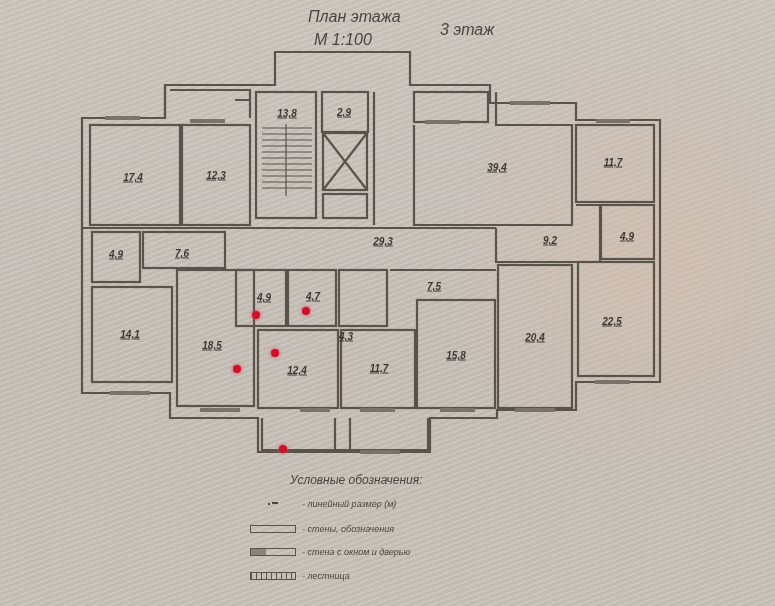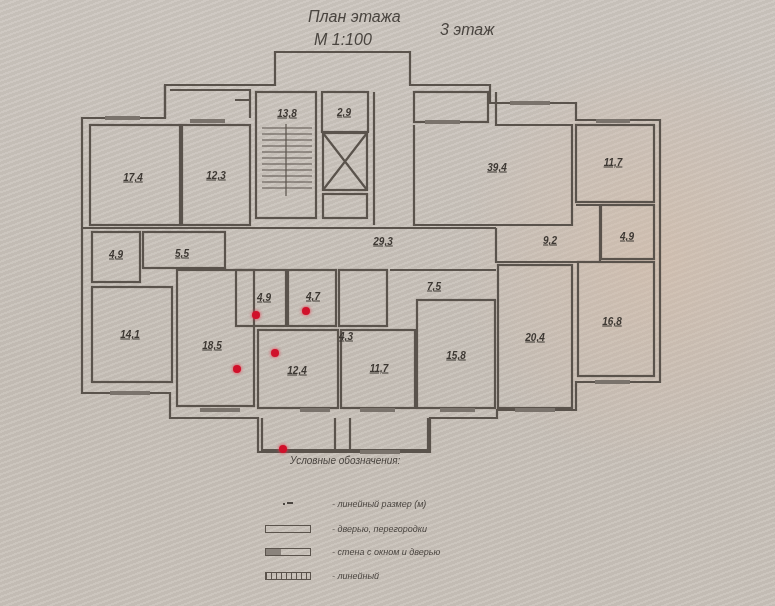--- a/index.html
+++ b/index.html
@@ -25,22 +25,22 @@
       position: absolute; font-size: 10px; font-weight: bold; font-style: italic;
       color: #3d3833; text-decoration: underline; transform: translate(-50%, -50%);
       white-space: nowrap;
       text-align: center;
     }
     .marker {
       position: absolute; width: 8px; height: 8px; border-radius: 50%;
       background: #d0102a; box-shadow: 0 0 3px 1px rgba(230,60,80,0.6);
       transform: translate(-50%, -50%);
     }
-    .legend-title { position: absolute; left: 290px; top: 455px; font-size: 10px; font-style: italic; color: #4a4540; }
-    .legend-row { position: absolute; left: 265px; height: 12px; display: flex; align-items: center; gap: 15px; }
+    .legend-title { position: absolute; left: 290px; top: 473px; font-size: 12px; font-style: italic; color: #4a4540; }
+    .legend-row { position: absolute; left: 250px; height: 12px; display: flex; align-items: center; }
     .legend-sym { width: 46px; height: 8px; margin-right: 6px; box-sizing: border-box; }
     .sym-dim { border: none; position: relative; }
     .sym-dim::before { content: ""; position: absolute; left: 18px; top: 3px; width: 2px; height: 2px; background: #4a4540; }
     .sym-dim::after { content: ""; position: absolute; left: 22px; top: 2px; width: 6px; height: 1px; background: #4a4540; border-bottom: 1px solid #4a4540; }
     .sym-wall { border: 1.5px solid #5a534c; }
     .sym-window { border: 1.5px solid #5a534c; background: linear-gradient(90deg, #8a837c 0 35%, transparent 35%); }
     .sym-stair { border: 1.5px solid #5a534c; background: repeating-linear-gradient(90deg, #5a534c 0 1px, transparent 1px 5px); }
     .legend-text { font-size: 9px; font-style: italic; color: #4a4540; }
   </style>
 </head>
@@ -116,53 +116,53 @@
 </svg>
 
 <div id="room-labels">
     <div class="room-label" style="left: 133px; top: 177px;">17,4</div>
     <div class="room-label" style="left: 216px; top: 175px;">12,3</div>
     <div class="room-label" style="left: 287px; top: 113px;">13,8</div>
     <div class="room-label" style="left: 344px; top: 112px;">2,9</div>
     <div class="room-label" style="left: 497px; top: 167px;">39,4</div>
     <div class="room-label" style="left: 613px; top: 162px;">11,7</div>
     <div class="room-label" style="left: 116px; top: 254px;">4,9</div>
-    <div class="room-label" style="left: 182px; top: 253px;">5,5</div>
+    <div class="room-label" style="left: 182px; top: 253px;">7,6</div>
     <div class="room-label" style="left: 383px; top: 241px;">29,3</div>
     <div class="room-label" style="left: 550px; top: 240px;">9,2</div>
     <div class="room-label" style="left: 627px; top: 236px;">4,9</div>
     <div class="room-label" style="left: 264px; top: 297px;">4,9</div>
     <div class="room-label" style="left: 313px; top: 296px;">4,7</div>
     <div class="room-label" style="left: 346px; top: 296px; margin-top: 40px;">4,3</div>
     <div class="room-label" style="left: 434px; top: 286px;">7,5</div>
     <div class="room-label" style="left: 130px; top: 334px;">14,1</div>
     <div class="room-label" style="left: 212px; top: 345px;">18,5</div>
     <div class="room-label" style="left: 297px; top: 370px;">12,4</div>
     <div class="room-label" style="left: 379px; top: 368px;">11,7</div>
     <div class="room-label" style="left: 456px; top: 355px;">15,8</div>
     <div class="room-label" style="left: 535px; top: 337px;">20,4</div>
-    <div class="room-label" style="left: 612px; top: 321px;">16,8</div>
+    <div class="room-label" style="left: 612px; top: 321px;">22,5</div>
   </div>
 <div id="markers">
     <div class="marker" style="left: 256px; top: 315px; background: rgb(208, 16, 42);"></div>
     <div class="marker" style="left: 306px; top: 311px; background: rgb(208, 16, 42);"></div>
     <div class="marker" style="left: 275px; top: 353px; background: rgb(208, 16, 42);"></div>
     <div class="marker" style="left: 237px; top: 369px; background: rgb(208, 16, 42);"></div>
     <div class="marker" style="left: 283px; top: 449px; background: rgb(208, 16, 42);"></div>
   </div>
 
 <div class="legend-title">Условные обозначения:</div>
 <div class="legend-row" style="top:498px;">
   <span class="legend-sym sym-dim"></span>
   <span class="legend-text">- линейный размер (м)</span>
 </div>
 <div class="legend-row" style="top:523px;">
   <span class="legend-sym sym-wall"></span>
-  <span class="legend-text">- дверью, перегородки</span>
+  <span class="legend-text">- стены, обозначения</span>
 </div>
 <div class="legend-row" style="top:546px;text-align:right;">
   <span class="legend-sym sym-window"></span>
   <span class="legend-text">- стена с окном и дверью</span>
 </div>
 <div class="legend-row" style="top:570px;">
   <span class="legend-sym sym-stair"></span>
-  <span class="legend-text">- линейный</span>
+  <span class="legend-text">- лестница</span>
 </div>
 
 </body></html>

